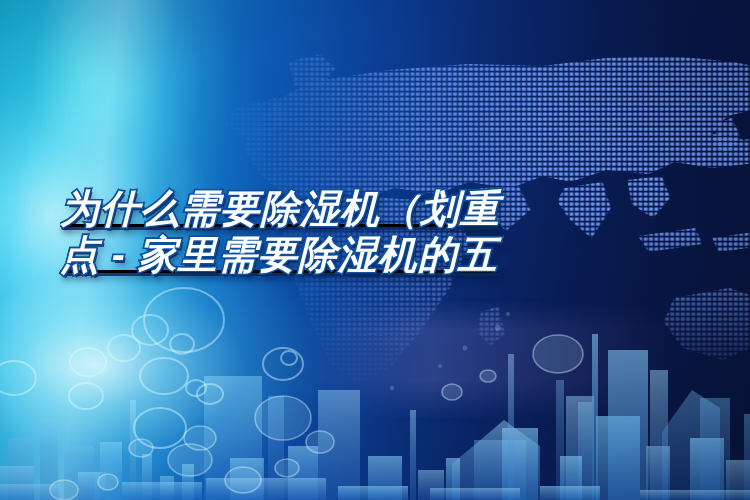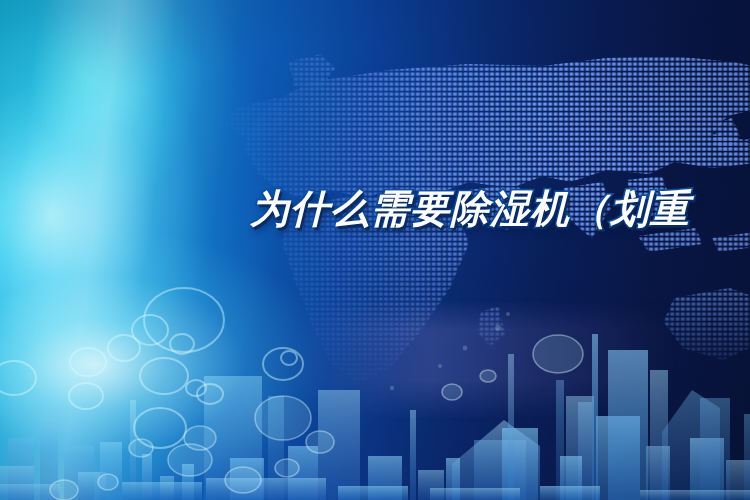--- a/index.html
+++ b/index.html
@@ -105,24 +105,25 @@
   }
 
   
   #bg-bokeh { position:absolute; left:0; bottom:0; width:750px; height:230px; }
 
   
   #title-block {
     position: absolute;
     left: 0; right: 0;
     top: 186px;
-    text-align: right;
+    text-align: left;
     z-index: 40;
     padding: 0 60px;
     box-sizing: border-box;
+    text-decoration: underline;
   }
   .title-line {
     font-size: 39px;
     line-height: 46px;
     font-weight: bold;
     font-style: italic;
     letter-spacing: 1px;
     color: #ffffff;
     white-space: nowrap;
     -webkit-text-stroke: 3.2px #0f4f9e;
@@ -346,15 +347,16 @@
       <circle cx="440" cy="96" r="2"></circle>
       <circle cx="508" cy="44" r="2"></circle>
       <circle cx="392" cy="118" r="2.2"></circle>
     </g>
   </svg>
 
   <div class="layer" id="bg-vignette"></div>
 
   <div id="title-block">
     <div class="title-line l1">为什么需要除湿机（划重</div>
+    <div class="title-line l2">点 - 家里需要除湿机的五</div>
   </div>
 
 </div>
 
 </body></html>

